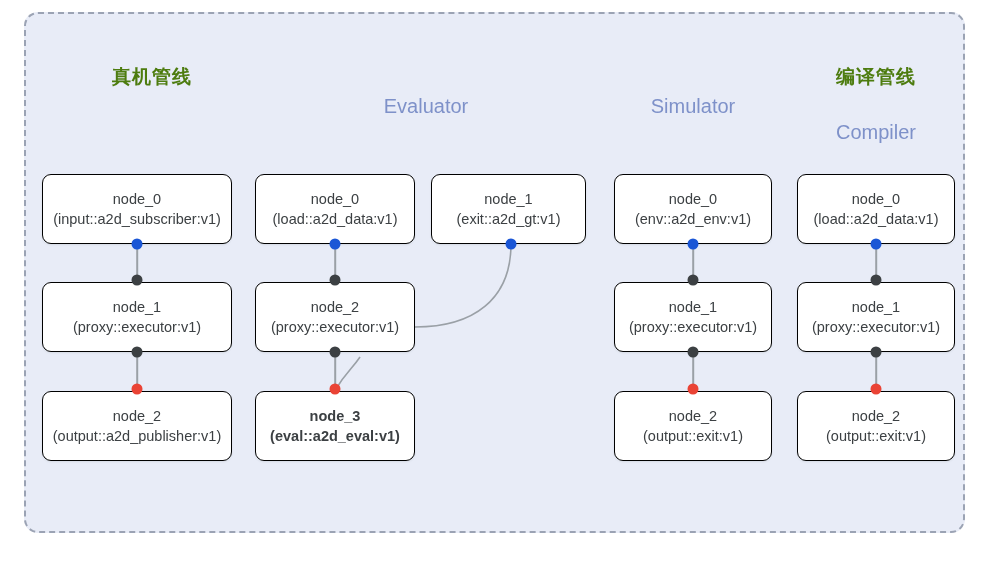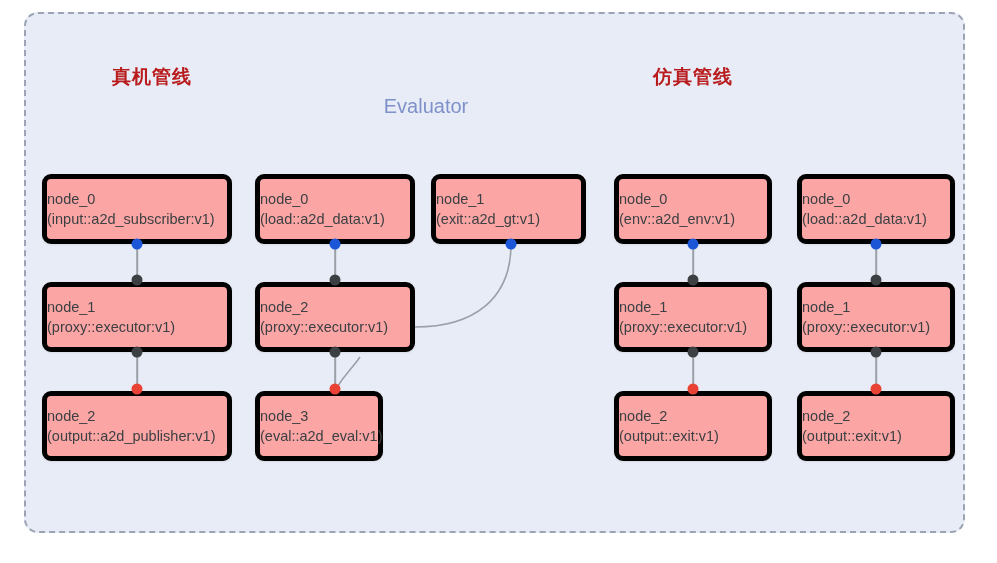--- a/index.html
+++ b/index.html
@@ -31,41 +31,42 @@
   }
   
   .col-head {
     position: absolute;
     text-align: center;
     pointer-events: none;
   }
   .col-title-cn {
     font-size: 19px;
     font-weight: bold;
-    color: #b91c1c;
+    color: #4d7c0f;
     letter-spacing: 1px;
     white-space: nowrap;
   }
   .col-title-en {
     font-size: 20px;
     font-weight: normal;
     color: #7e91c9;
     white-space: nowrap;
     margin-top: 31px;
   }
   
   .node-card {
     position: absolute;
     box-sizing: border-box;
-    background: #fca5a5;
-    border: 5px solid #000000;
+    background: #ffffff;
+    border: 1px solid #000000;
     border-radius: 9px;
     box-shadow: 0 1px 2px rgba(60,64,67,0.10);
     display: flex;
     flex-direction: column;
+    align-items: center;
     justify-content: center;
     z-index: 3;
   }
   .node-name {
     font-size: 14.5px;
     color: #3c4043;
     line-height: 20px;
     white-space: nowrap;
   }
   .node-type {
@@ -161,27 +162,27 @@
     <div class="port port-in" style="left:485px; top:230px;"></div>
 
     <div class="node-card" style="left:229px; top:268px; width:160px; height:70px;">
       <div class="node-name">node_2</div>
       <div class="node-type">(proxy::executor:v1)</div>
     </div>
     <div class="port port-mid" style="left:309px; top:338px;"></div>
     <div class="edge-v" style="left:309px; top:338px; height:37px;"></div>
     <div class="port port-out" style="left:309px; top:375px;"></div>
 
-    <div class="node-card" style="left:229px; top:377px; width:128px; height:70px;">
+    <div class="node-card" style="left:229px; top:377px; width:160px; height:70px;font-weight:bold;">
       <div class="node-name">node_3</div>
       <div class="node-type">(eval::a2d_eval:v1)</div>
     </div>
 
     <div class="col-head" style="left:587px; top:50px; width:160px;">
-      <div class="col-title-cn">仿真管线</div>
+      <div class="col-title-en">Simulator</div>
     </div>
 
     <div class="node-card" style="left:588px; top:160px; width:158px; height:70px;">
       <div class="node-name">node_0</div>
       <div class="node-type">(env::a2d_env:v1)</div>
     </div>
     <div class="port port-in" style="left:667px; top:230px;"></div>
     <div class="edge-v" style="left:667px; top:230px; height:36px;"></div>
     <div class="port port-mid" style="left:667px; top:266px;"></div>
 
@@ -191,20 +192,24 @@
     </div>
     <div class="port port-mid" style="left:667px; top:338px;"></div>
     <div class="edge-v" style="left:667px; top:338px; height:37px;"></div>
     <div class="port port-out" style="left:667px; top:375px;"></div>
 
     <div class="node-card" style="left:588px; top:377px; width:158px; height:70px;">
       <div class="node-name">node_2</div>
       <div class="node-type">(output::exit:v1)</div>
     </div>
 
+    <div class="col-head" style="left:770px; top:50px; width:160px;">
+      <div class="col-title-cn">编译管线</div>
+      <div class="col-title-en">Compiler</div>
+    </div>
 
     <div class="node-card" style="left:771px; top:160px; width:158px; height:70px;">
       <div class="node-name">node_0</div>
       <div class="node-type">(load::a2d_data:v1)</div>
     </div>
     <div class="port port-in" style="left:850px; top:230px;"></div>
     <div class="edge-v" style="left:850px; top:230px; height:36px;"></div>
     <div class="port port-mid" style="left:850px; top:266px;"></div>
 
     <div class="node-card" style="left:771px; top:268px; width:158px; height:70px;">

